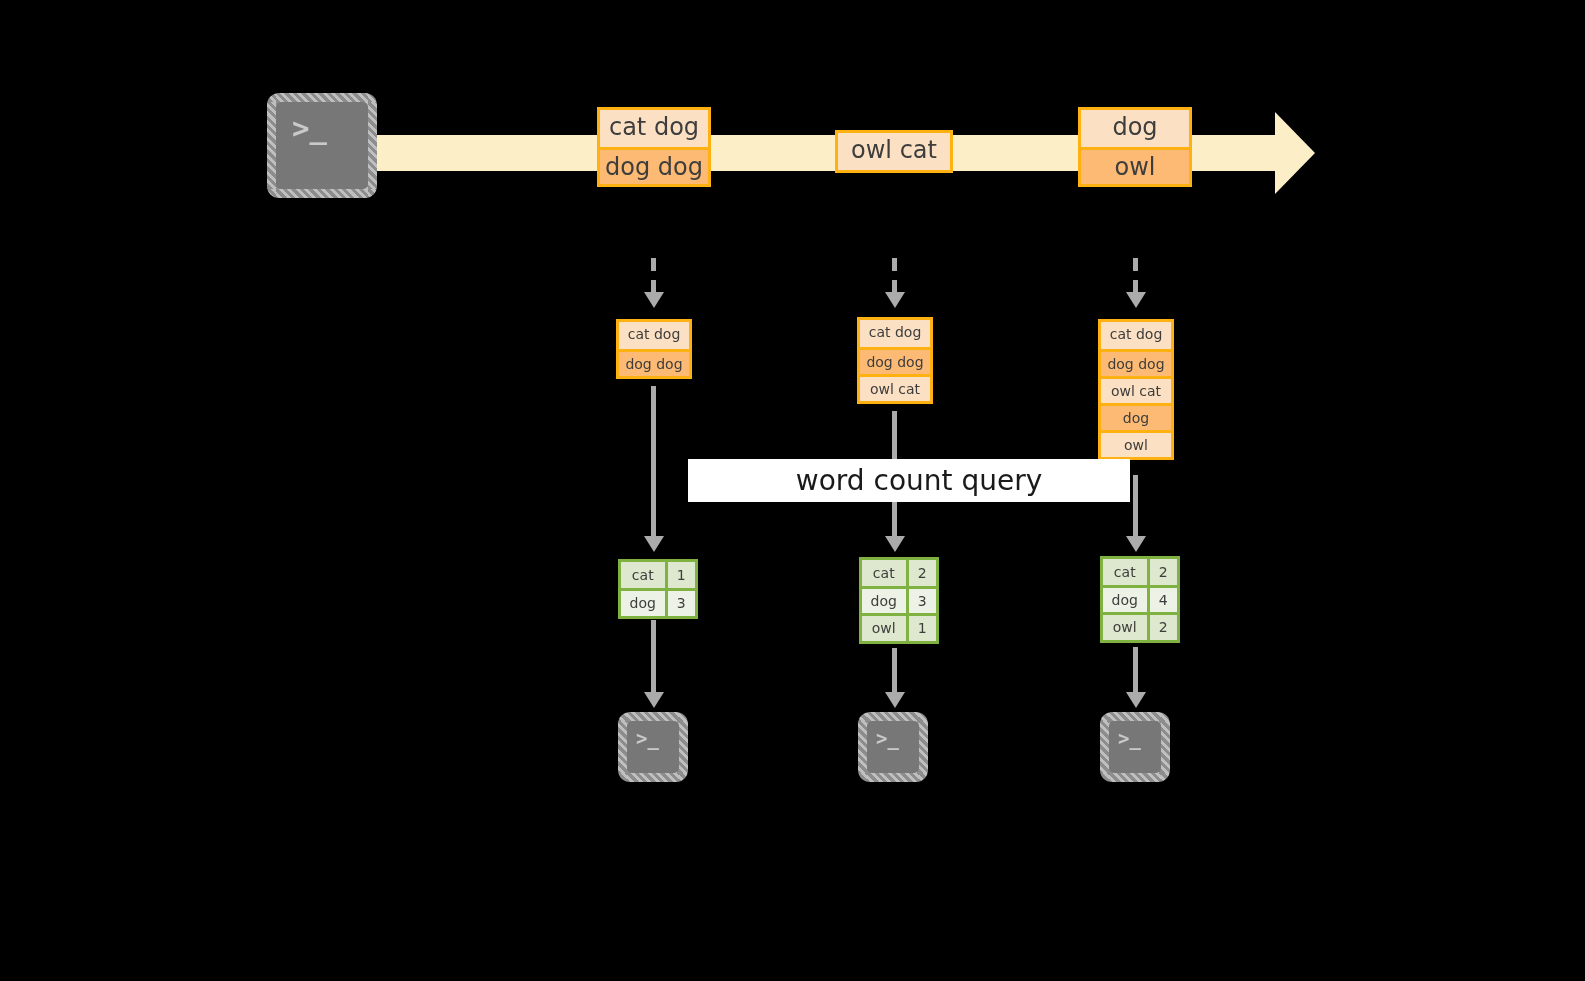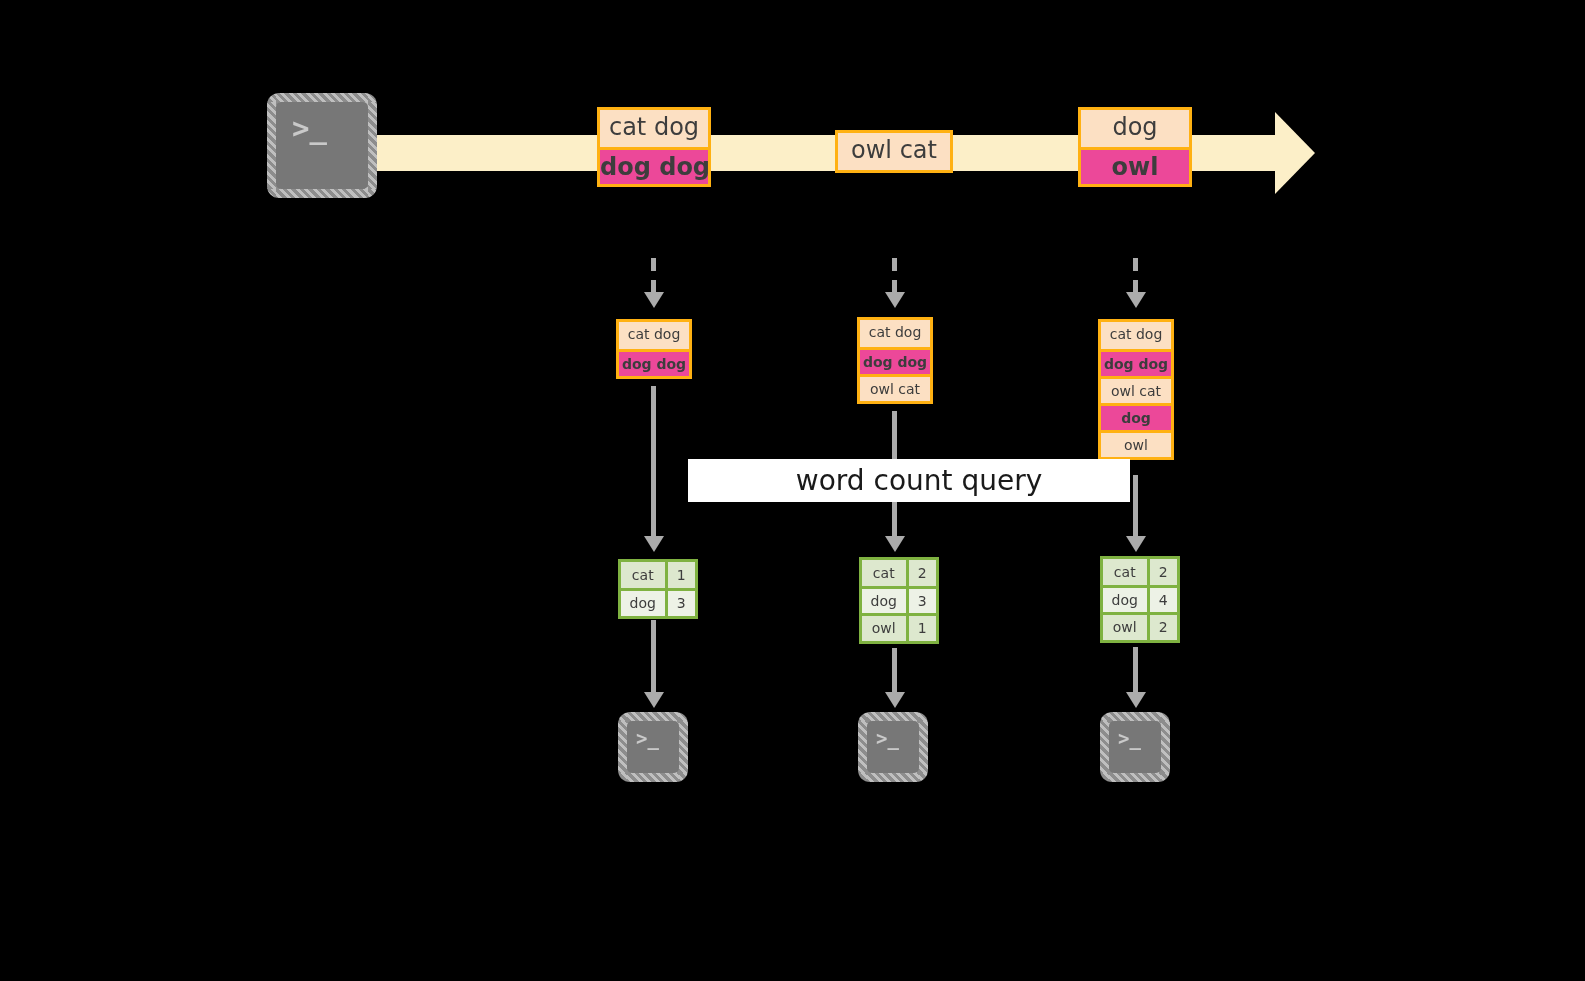--- a/index.html
+++ b/index.html
@@ -34,21 +34,21 @@
   .term-bot .glyph{left:9px;top:8px;font-size:19px;}
   .term-b1{left:618px;top:712px;}
   .term-b2{left:858px;top:712px;}
   .term-b3{left:1100px;top:712px;}
 
   
   .obox{position:absolute;box-sizing:border-box;border:3px solid #FFB112;}
   .orow{box-sizing:border-box;text-align:center;color:#3d3d3d;
         white-space:nowrap;overflow:hidden;}
   .orow.dark{background:#FCE0C3;}
-  .orow.light{background:#ec4899;font-weight:bold;}
+  .orow.light{background:#fdba74;}
   .orow + .orow{border-top:3px solid #FFB112;}
 
   
   .obox-big .orow{font-size:24px;height:37px;line-height:34px;}
   .tb1{left:597px;top:107px;width:114px;}
   .tb2{left:835px;top:130px;width:118px;}
   .tb3{left:1078px;top:107px;width:114px;}
 
   
   .obox-sm{width:76px;}

